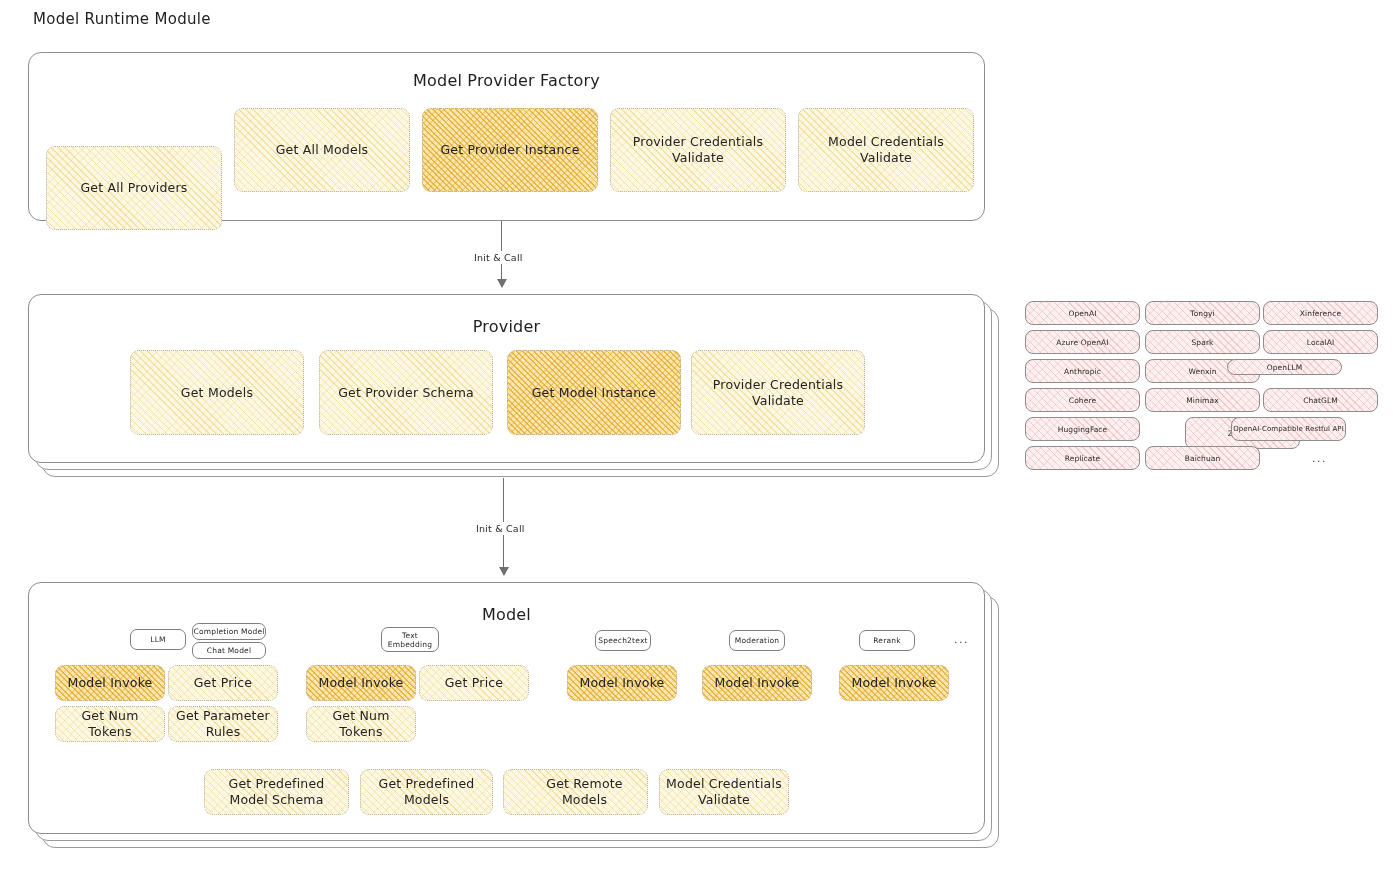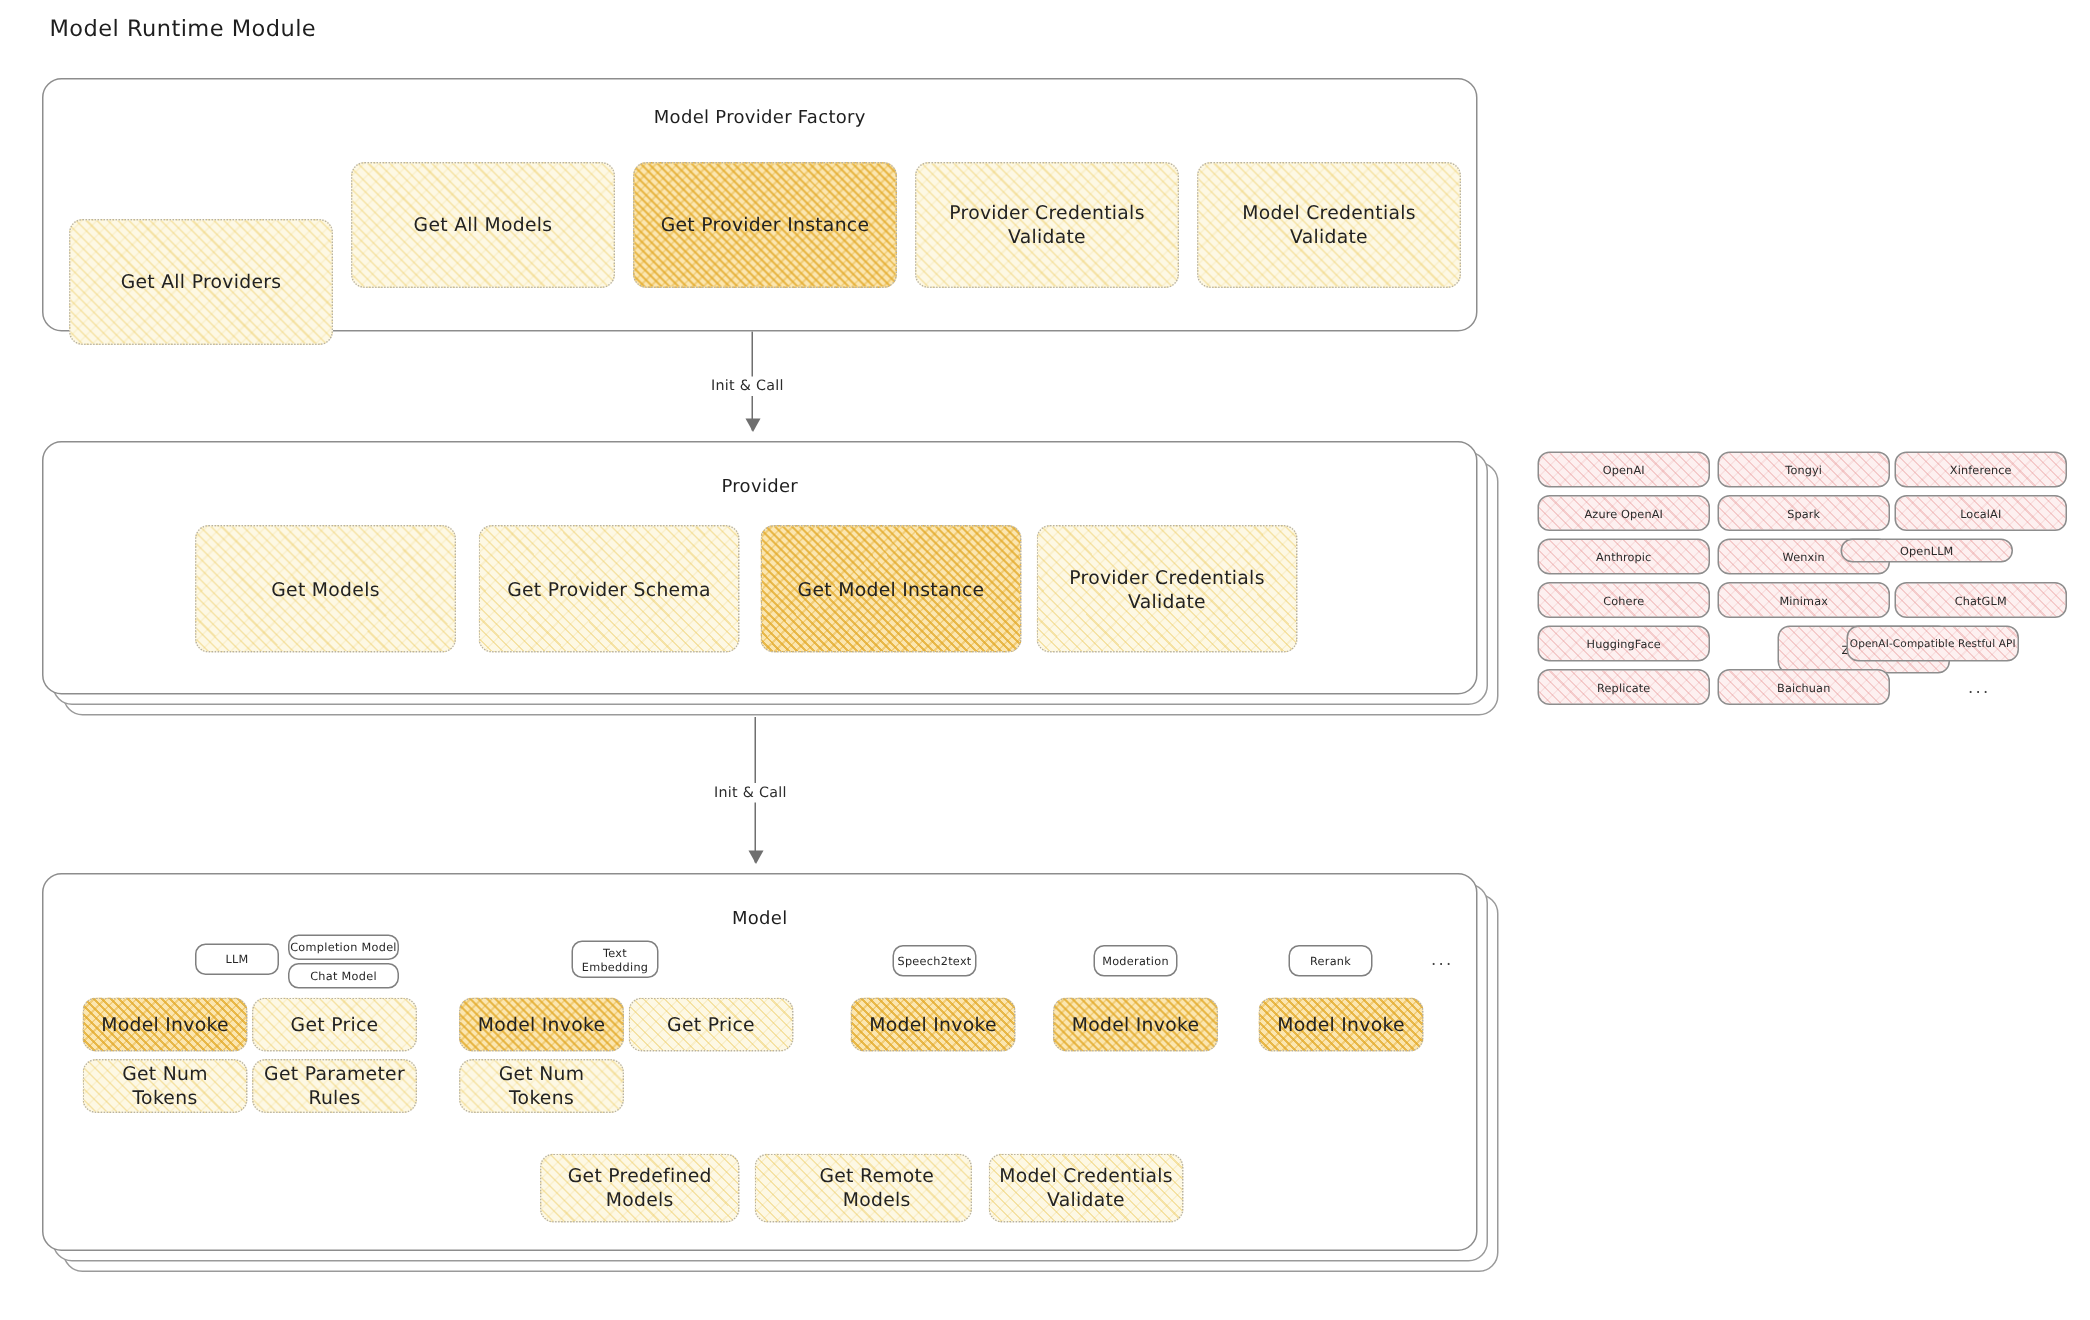--- a/index.html
+++ b/index.html
@@ -72,21 +72,21 @@
     border-radius: 13px;
     box-sizing: border-box;
     z-index: 1;
   }
   .panel-main { z-index: 5; }
 
   .panel-title {
     position: absolute;
     left: 0; right: 0;
     text-align: center;
-    font-size: 12px;
+    font-size: 16px;
     color: #1e1e1e;
   }
 
   
   .card {
     position: absolute;
     border: 1.3px dotted #b8b2a2;
     border-radius: 9px;
     box-sizing: border-box;
     display: flex;
@@ -322,20 +322,23 @@
 
   <div class="badge hand hatch-blue" style="left:830px; top:47px; width:56px; height:21px;">
     <span>Rerank</span>
   </div>
   <div class="card hand hatch-strong" style="left:810px; top:82px; width:110px; height:36px;">
     <span>Model Invoke</span>
   </div>
 
   <div class="ellipsis-mark hand" style="left:925px; top:50px;">...</div>
 
+  <div class="card hand hatch-light" style="left:175px; top:186px; width:145px; height:46px;">
+    <span>Get Predefined Model Schema</span>
+  </div>
   <div class="card hand hatch-light" style="left:331px; top:186px; width:133px; height:46px;">
     <span>Get Predefined Models</span>
   </div>
   <div class="card hand hatch-light" style="left:474px; top:186px; width:145px; height:46px;padding-left:24px;">
     <span>Get Remote Models</span>
   </div>
   <div class="card hand hatch-light" style="left:630px; top:186px; width:130px; height:46px;">
     <span>Model Credentials Validate</span>
   </div>
 </div>

